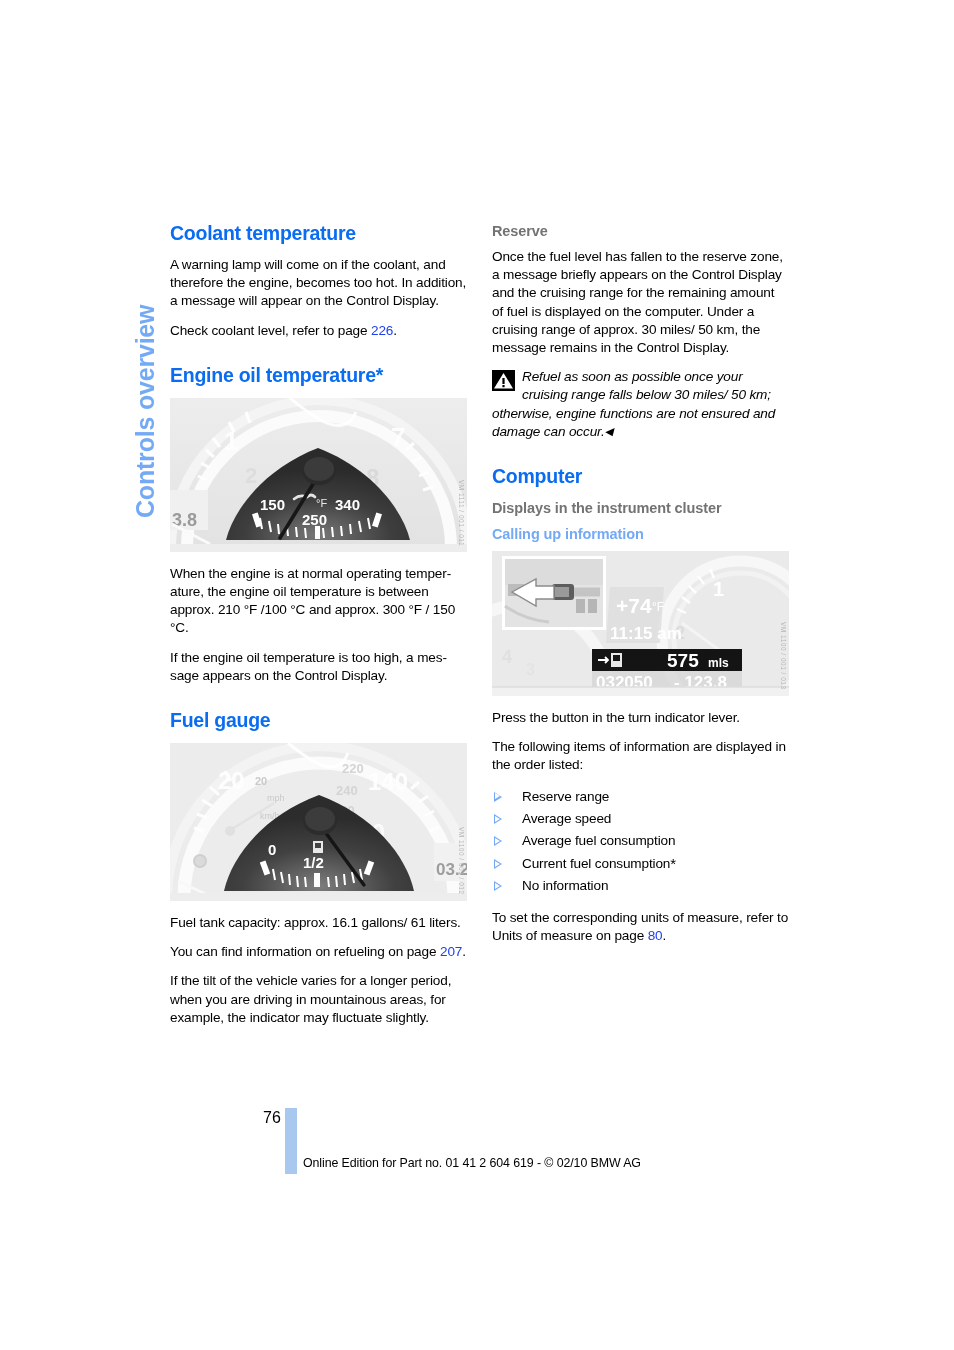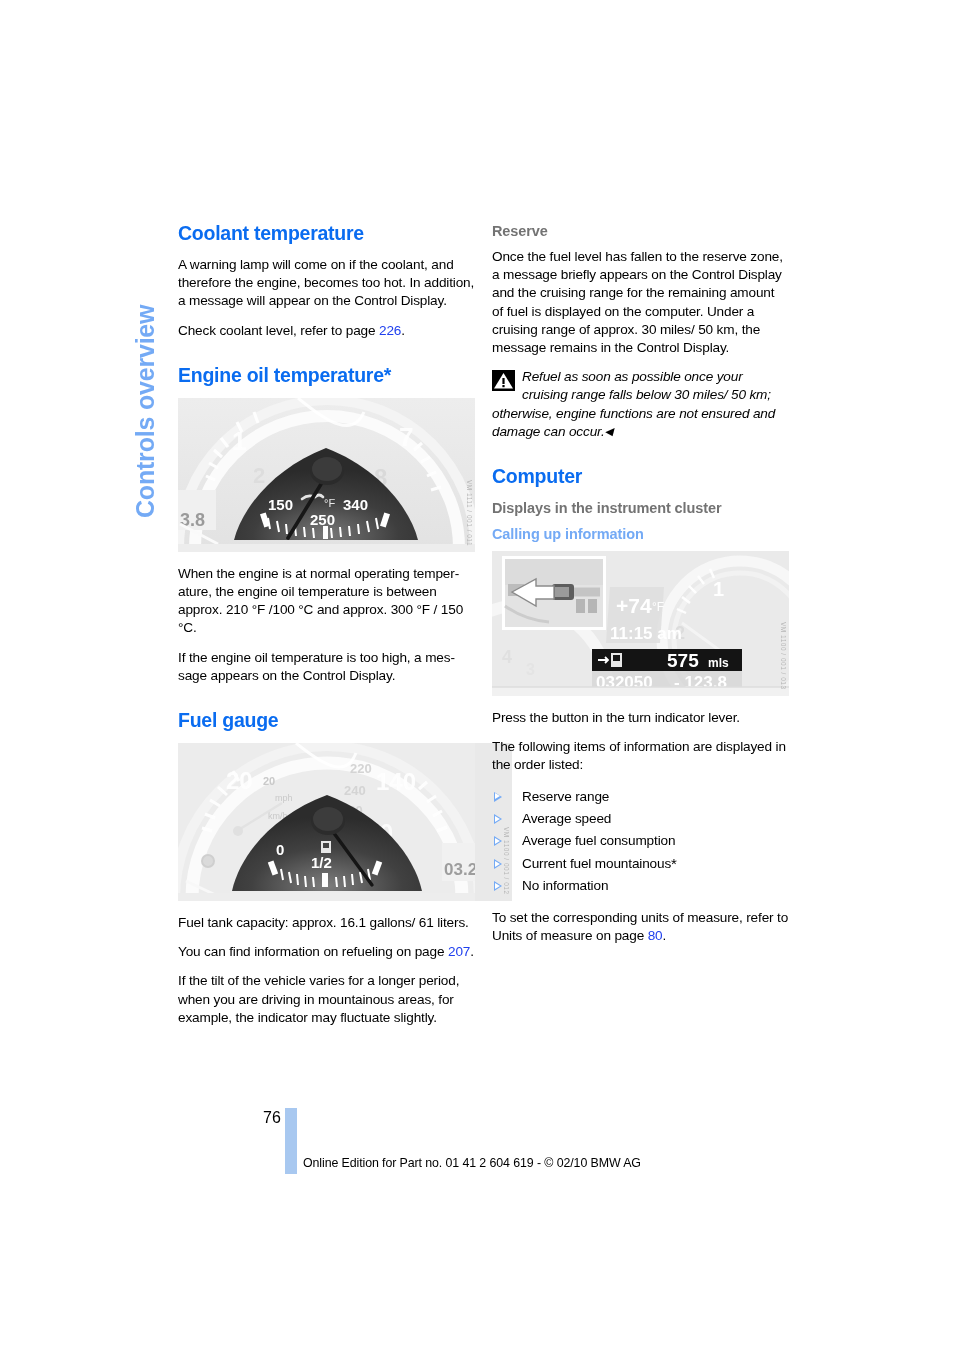--- a/index.html
+++ b/index.html
@@ -36,21 +36,21 @@
     white-space: nowrap;
     line-height: 34px;
   }
 
   
   .col {
     position: absolute;
     top: 222px;
     width: 297px;
   }
-  .col-left  { left: 178px; }
+  .col-left  { left: 170px; }
   .col-right { left: 492px; }
 
   h1.sec {
     color: #0a6cf0;
     font-size: 19.5px;
     font-weight: bold;
     margin: 0 0 12px 0;
     letter-spacing: -0.25px;
     line-height: 22px;
   }
@@ -161,21 +161,21 @@
     position: absolute;
     right: 2px;
     bottom: 6px;
     color: #b6b6b6;
     font-size: 6.5px;
     writing-mode: vertical-rl;
     letter-spacing: 0.5px;
     white-space: nowrap;
   }
   .fig-oil   { width: 297px; height: 154px; }
-  .fig-fuel  { width: 334px; height: 158px; }
+  .fig-fuel  { width: 297px; height: 158px; }
   .fig-comp  { width: 297px; height: 145px; }
 
   
   .pagenum {
     position: absolute;
     left: 263px;
     top: 1109px;
     font-size: 16px;
     color: #000;
   }
@@ -468,21 +468,21 @@
       <div class="code">VM 1100 / 001 / 013</div>
     </div>
 
     <p class="body">Press the button in the turn indicator lever.</p>
     <p class="body">The following items of information are dis­played in the order listed:</p>
 
     <ul class="bullets">
       <li><span class="tri"></span><span>Reserve range</span></li>
       <li><span class="tri"></span><span>Average speed</span></li>
       <li><span class="tri"></span><span>Average fuel consumption</span></li>
-      <li><span class="tri"></span><span>Current fuel mountainous</span><span class="star">*</span></li>
+      <li><span class="tri"></span><span>Current fuel consumption</span><span class="star">*</span></li>
       <li><span class="tri"></span><span>No information</span></li>
     </ul>
 
     <p class="body"><span>To set the corresponding units of measure, refer to Units of measure on page </span><span class="ref">80</span><span>.</span></p>
   </div>
 
   <div class="pagenum">76</div>
   <div class="tabbar"></div>
   <div class="footer-text">Online Edition for Part no. 01 41 2 604 619 - © 02/10 BMW AG</div>
 

